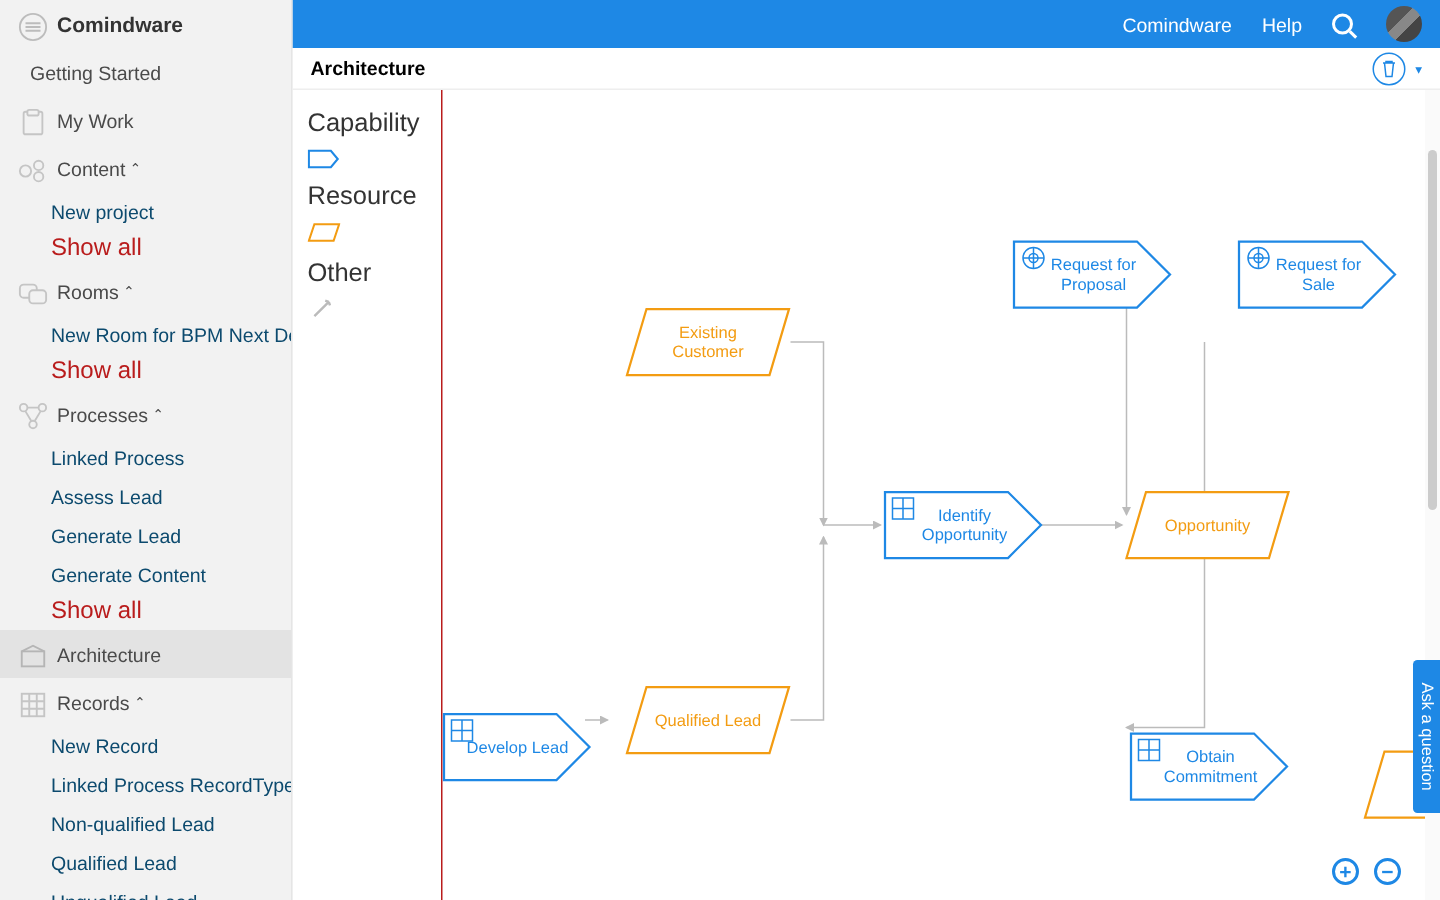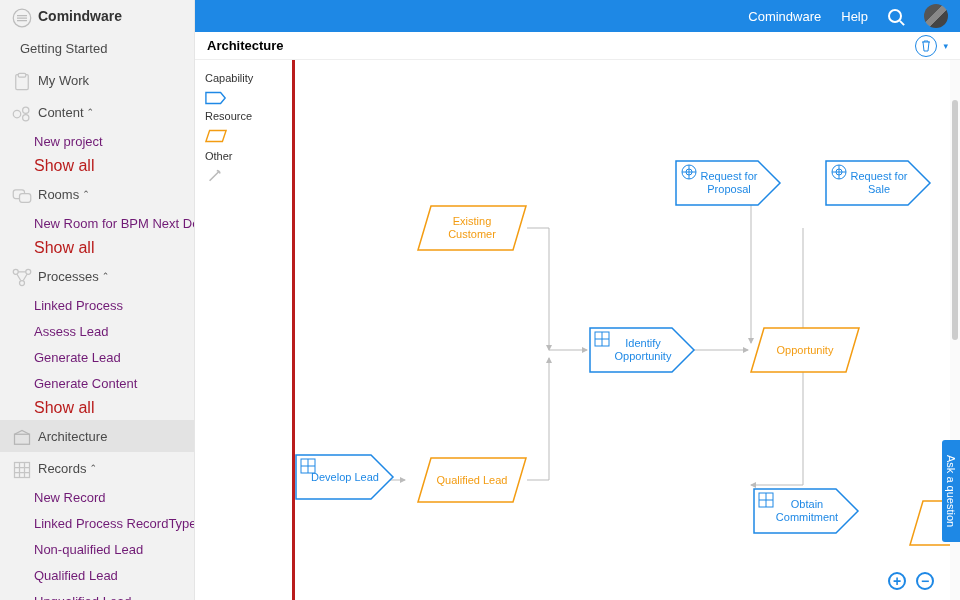--- a/index.html
+++ b/index.html
@@ -6,33 +6,33 @@
 body{width:960px;height:600px;overflow:hidden;background:#fff;position:relative}
 .hdr{height:32px;background:#1e88e5;display:flex;align-items:center;color:#fff;font-size:13px}
 .hdr .sp{flex:1}
 .hdr .hlink{margin:0 10px;cursor:pointer}
 .srch{width:14px;height:14px;border:2px solid #fff;border-radius:50%;position:relative;margin:0 10px;cursor:pointer}
 .srch:after{content:"";position:absolute;width:6px;height:2px;background:#fff;bottom:-3px;right:-5px;transform:rotate(45deg)}
 .avatar{width:24px;height:24px;border-radius:50%;background:#222;margin:0 12px;cursor:pointer;background:linear-gradient(135deg,#555 40%,#888 40%,#888 60%,#444 60%)}
 .sb{position:absolute;left:0;top:0;bottom:0;width:195px;background:#f2f2f2;border-right:1px solid #e5e5e5;font-size:13px;color:#4a4a4a;overflow:hidden}
 .sb .row{display:flex;align-items:center;height:32px;padding:0 12px;cursor:pointer}
 .sb .row .ic{width:20px;height:16px;margin-right:6px;opacity:.5}
-.sb .sub{padding-left:34px;color:#701a75;height:26px;display:flex;align-items:center;cursor:pointer;white-space:nowrap;overflow:hidden;text-overflow:ellipsis}
+.sb .sub{padding-left:34px;color:#0c4a6e;height:26px;display:flex;align-items:center;cursor:pointer;white-space:nowrap;overflow:hidden;text-overflow:ellipsis}
 .sb .showall{padding-left:34px;color:#b91c1c;font-size:16px;height:24px;display:flex;align-items:center;cursor:pointer}
 .sb .active{background:#e3e3e3}
 .sb .brand{font-weight:600;font-size:14px;color:#333}
 .chev{font-size:9px;margin-left:3px}
 .main{position:absolute;left:195px;top:32px;right:0;bottom:0;display:flex;flex-direction:column}
 .titlebar{height:28px;border-bottom:1px solid #eee;display:flex;align-items:center;padding:0 12px;font-size:13px}
 .titlebar .t{font-weight:700}
 .titlebar .sp{flex:1}
 .trash{width:22px;height:22px;border:1px solid #1e88e5;border-radius:50%;display:flex;align-items:center;justify-content:center;color:#1e88e5;font-size:11px;cursor:pointer}
 .dd{color:#1e88e5;margin-left:6px;font-size:9px;cursor:pointer}
 .body{flex:1;display:flex;position:relative;overflow:hidden}
-.palette{width:100px;border-right:3px solid #b91c1c;padding:8px 10px;font-size:11px;color:#333}
+.palette{width:100px;border-right:1px solid #b91c1c;padding:8px 10px;font-size:17px;color:#333}
 .palette .lbl{margin-bottom:6px;margin-top:4px}
 .palette .pcap{display:block;cursor:grab}
 .palette svg{width:22px;height:16px}
 .canvas{flex:1;position:relative;overflow:hidden}
 .scrollthumb{position:absolute;right:2px;width:6px;background:#ccc;border-radius:3px;top:40px;height:240px;cursor:pointer}
 .scrolltrack{position:absolute;right:0;top:0;bottom:0;width:10px;background:#fafafa}
 .node{position:absolute}
 .node svg{overflow:visible}
 .ntxt{font-size:11px;fill:#1e88e5;text-anchor:middle}
 .ntxt.or{fill:#f39c12}
@@ -212,21 +212,21 @@
           </svg>
       </div>
 
       <div class="node" style="left:455px;top:267px">
         <svg width="110" height="46">
             <path d="M14 1h95l-13 44H1z" fill="#fff" stroke="#f39c12" stroke-width="1.5"></path>
             <text class="ntxt or" x="55" y="27">Opportunity</text>
           </svg>
       </div>
 
-      <div class="node" style="left:0px;top:394px">
+      <div class="node" style="left:0px;top:415px">
         <svg width="99" height="46">
             <path d="M1 1h75l22 22-22 22H1z" fill="#fff" stroke="#1e88e5" stroke-width="1.5"></path>
             <rect x="6" y="5" width="14" height="14" fill="none" stroke="#1e88e5"></rect>
             <path d="M13 5v14M6 12h14" stroke="#1e88e5"></path>
             <text class="ntxt" x="50" y="27">Develop Lead</text>
           </svg>
       </div>
 
       <div class="node" style="left:122px;top:397px">
         <svg width="110" height="46">

